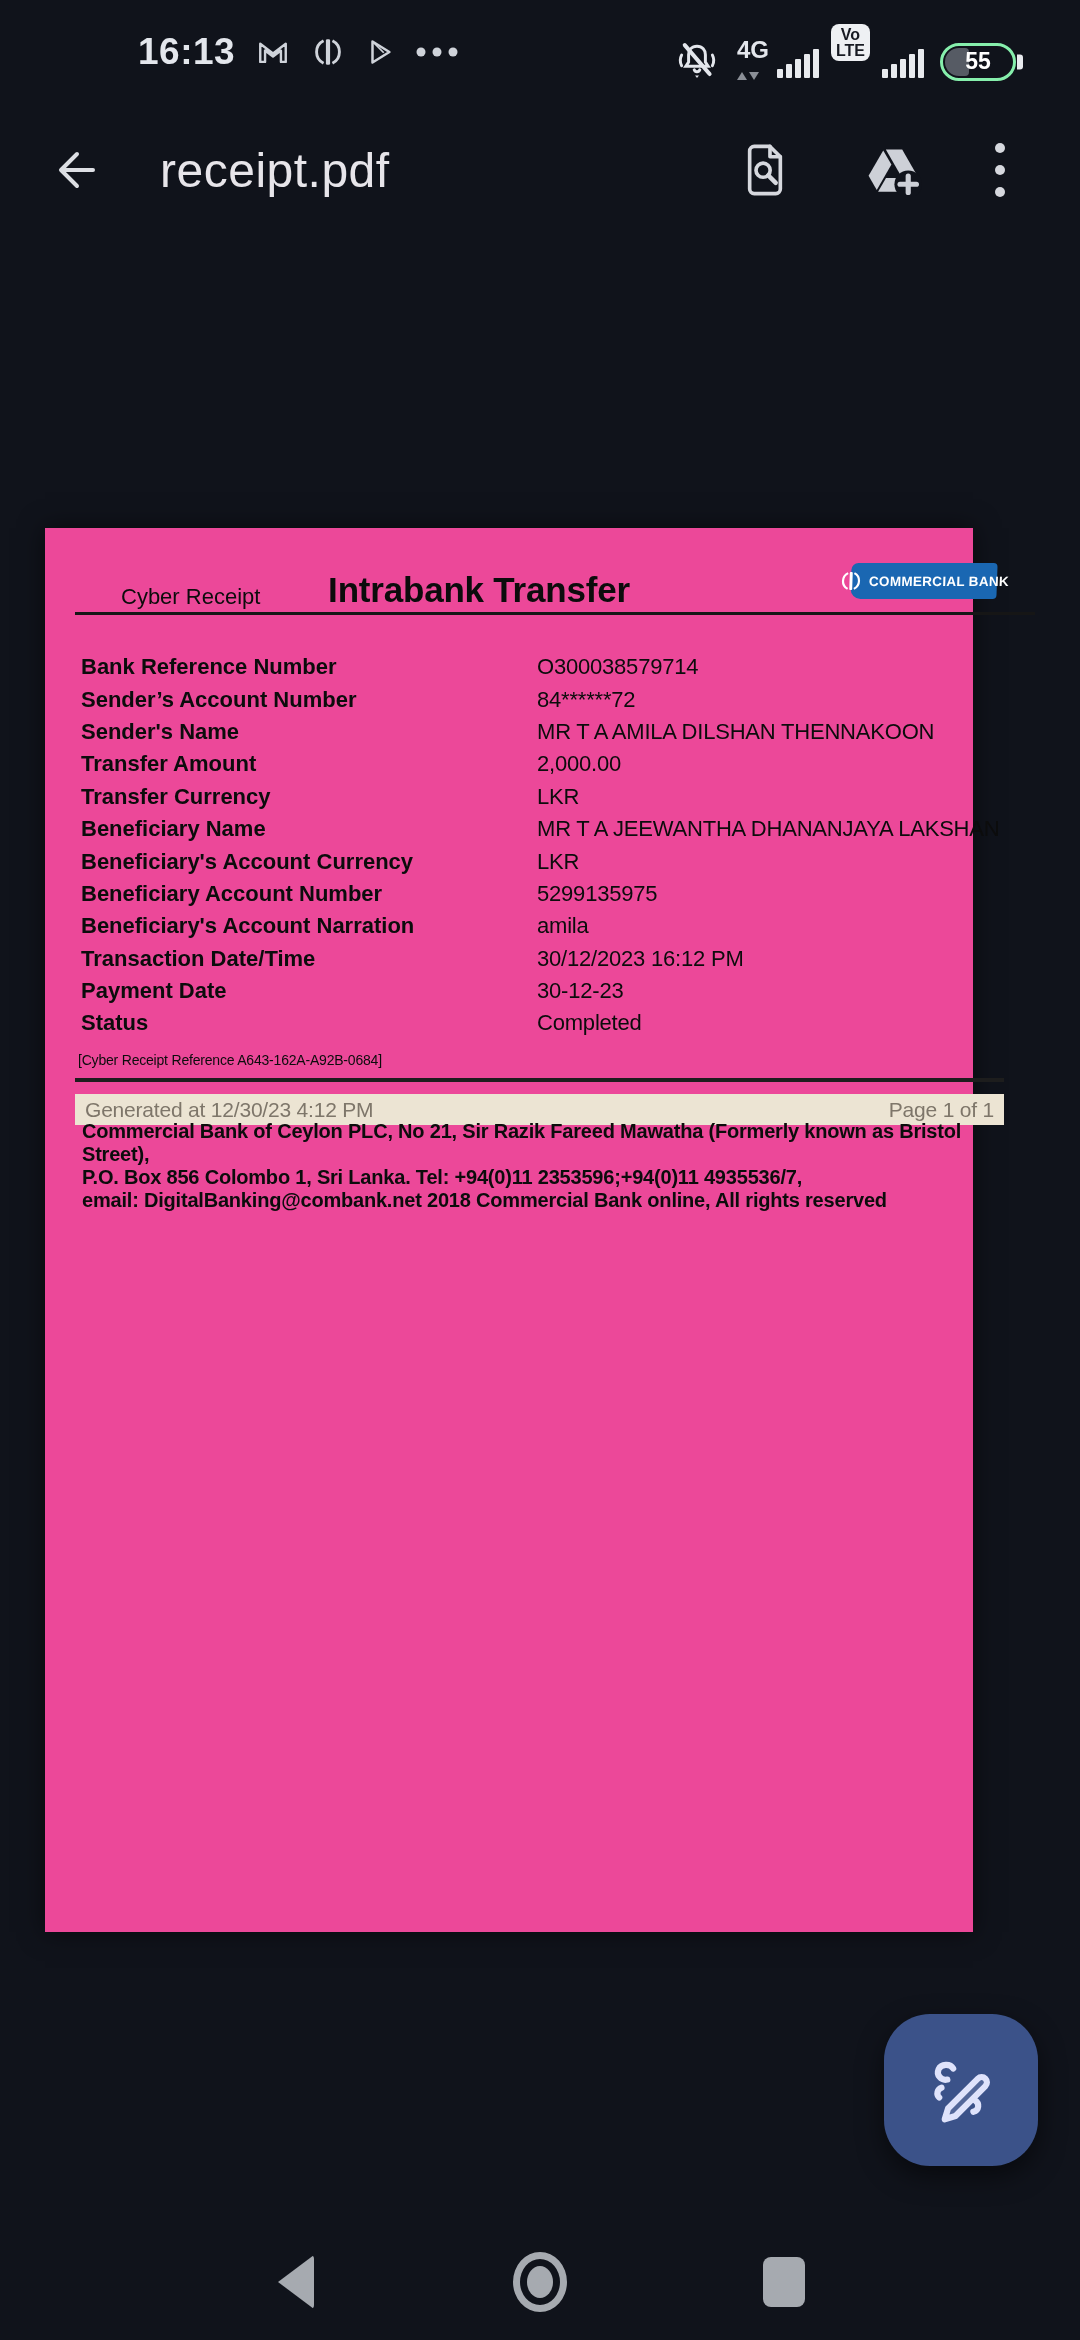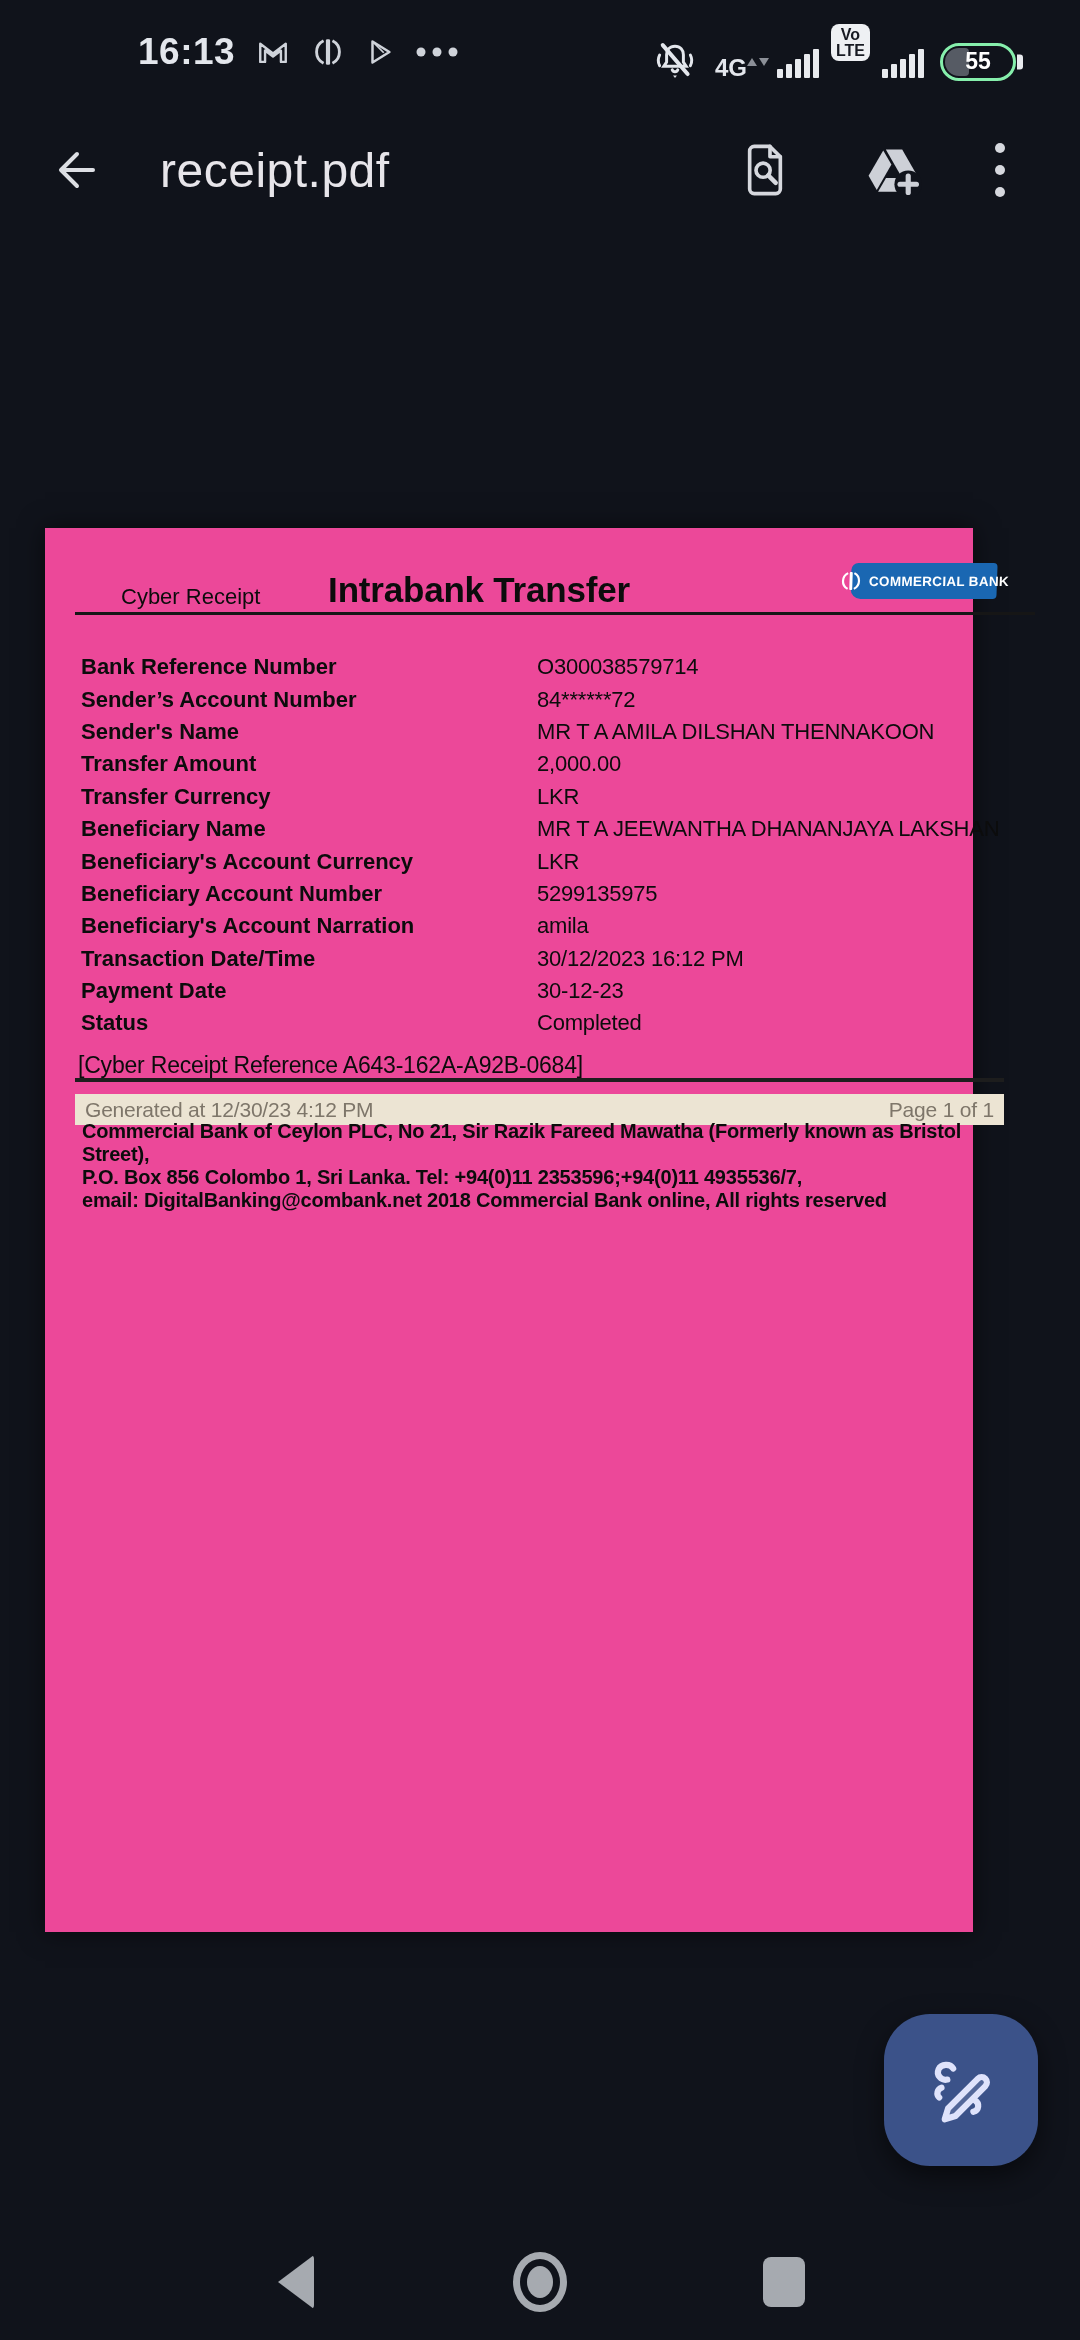--- a/index.html
+++ b/index.html
@@ -14,21 +14,21 @@
     display:flex;align-items:center;box-sizing:border-box;
     padding:16px 64px 0 138px;color:#e3e6ec;
   }
   .sb-left{display:flex;align-items:center;gap:20px;}
   .sb-time{font-size:37px;font-weight:600;letter-spacing:.5px;}
   .sb-icon{display:flex;align-items:center;}
   .sb-right{margin-left:auto;display:flex;align-items:flex-end;gap:12px;}
   .bars{display:flex;align-items:flex-end;gap:3px;padding-bottom:3px;}
   .bars i{display:block;width:6px;background:#e8eaee;border-radius:1px;}
   .b1{height:9px}.b2{height:14px}.b3{height:19px}.b4{height:24px}.b5{height:29px}
-  .net{display:flex;flex-direction:row;align-items:flex-end;line-height:1;margin-right:-4px;padding-bottom:1px;}
+  .net{display:flex;flex-direction:column;align-items:flex-end;line-height:1;margin-right:-4px;padding-bottom:1px;gap:8px;}
   .net-type{font-size:24px;font-weight:600;}
   .net-arrows{display:flex;gap:2px;margin-top:2px;align-self:flex-start;}
   .arr{width:0;height:0;border-left:5px solid transparent;border-right:5px solid transparent;}
   .arr.up{border-bottom:8px solid #8b8f97;}
   .arr.dn{border-top:8px solid #8b8f97;}
   .volte{background:#eef0f3;color:#171a22;border-radius:8px;padding:3px 5px 2px;
     font-size:16px;font-weight:700;line-height:16px;text-align:center;margin-bottom:20px;}
   .batt{position:relative;width:76px;height:38px;border:3px solid #86efac;border-radius:19px;
     display:flex;align-items:center;justify-content:center;margin-left:4px;box-sizing:border-box;}
   .batt::after{content:"";position:absolute;right:-10px;top:50%;transform:translateY(-50%);
@@ -51,21 +51,21 @@
   .receipt-title{position:absolute;left:0;right:60px;top:42px;text-align:center;font-size:35px;font-weight:700;letter-spacing:-.2px;}
   .bank-logo{position:absolute;left:806px;top:35px;width:146px;height:36px;background:#1a67b2;
     border-radius:7px 4px 4px 10px;display:flex;align-items:center;justify-content:center;gap:6px;
     transform:skewX(-2deg);}
   .bank-logo-text{color:#fff;font-size:13.5px;font-weight:700;letter-spacing:.3px;white-space:nowrap;}
   .header-rule{position:absolute;left:30px;top:84px;width:960px;height:3px;background:#161616;}
   .rows{position:absolute;left:0;top:123px;width:100%;}
   .row{position:relative;height:32.4px;}
   .row .lbl{position:absolute;left:36px;top:50%;transform:translateY(-50%);font-size:22px;font-weight:700;white-space:nowrap;}
   .row .val{position:absolute;left:492px;top:50%;transform:translateY(-50%);font-size:22px;white-space:nowrap;letter-spacing:-.2px;}
-  .ref-line{position:absolute;left:33px;top:524px;font-size:23px;letter-spacing:-.2px;}
+  .ref-line{position:absolute;left:33px;top:524px;font-size:14px;letter-spacing:-.2px;}
   .footer-rule{position:absolute;left:30px;top:550px;width:929px;height:4px;background:#1d1d1d;}
   .gen-bar{position:absolute;left:30px;top:566px;width:929px;height:31px;background:#ece4d3;
     display:flex;align-items:center;justify-content:space-between;box-sizing:border-box;padding:0 10px;}
   .gen-text,.page-info{font-size:21px;color:#7e766a;letter-spacing:-.2px;}
   .addr{position:absolute;left:37px;top:592px;width:920px;font-size:20px;font-weight:700;line-height:23px;letter-spacing:-.2px;}
   
   .fab{position:absolute;left:884px;top:2014px;width:154px;height:152px;border:none;
     border-radius:46px;background:#3b5289;display:flex;align-items:center;justify-content:center;
     box-shadow:0 10px 26px rgba(0,0,0,.5);cursor:pointer;}
   

